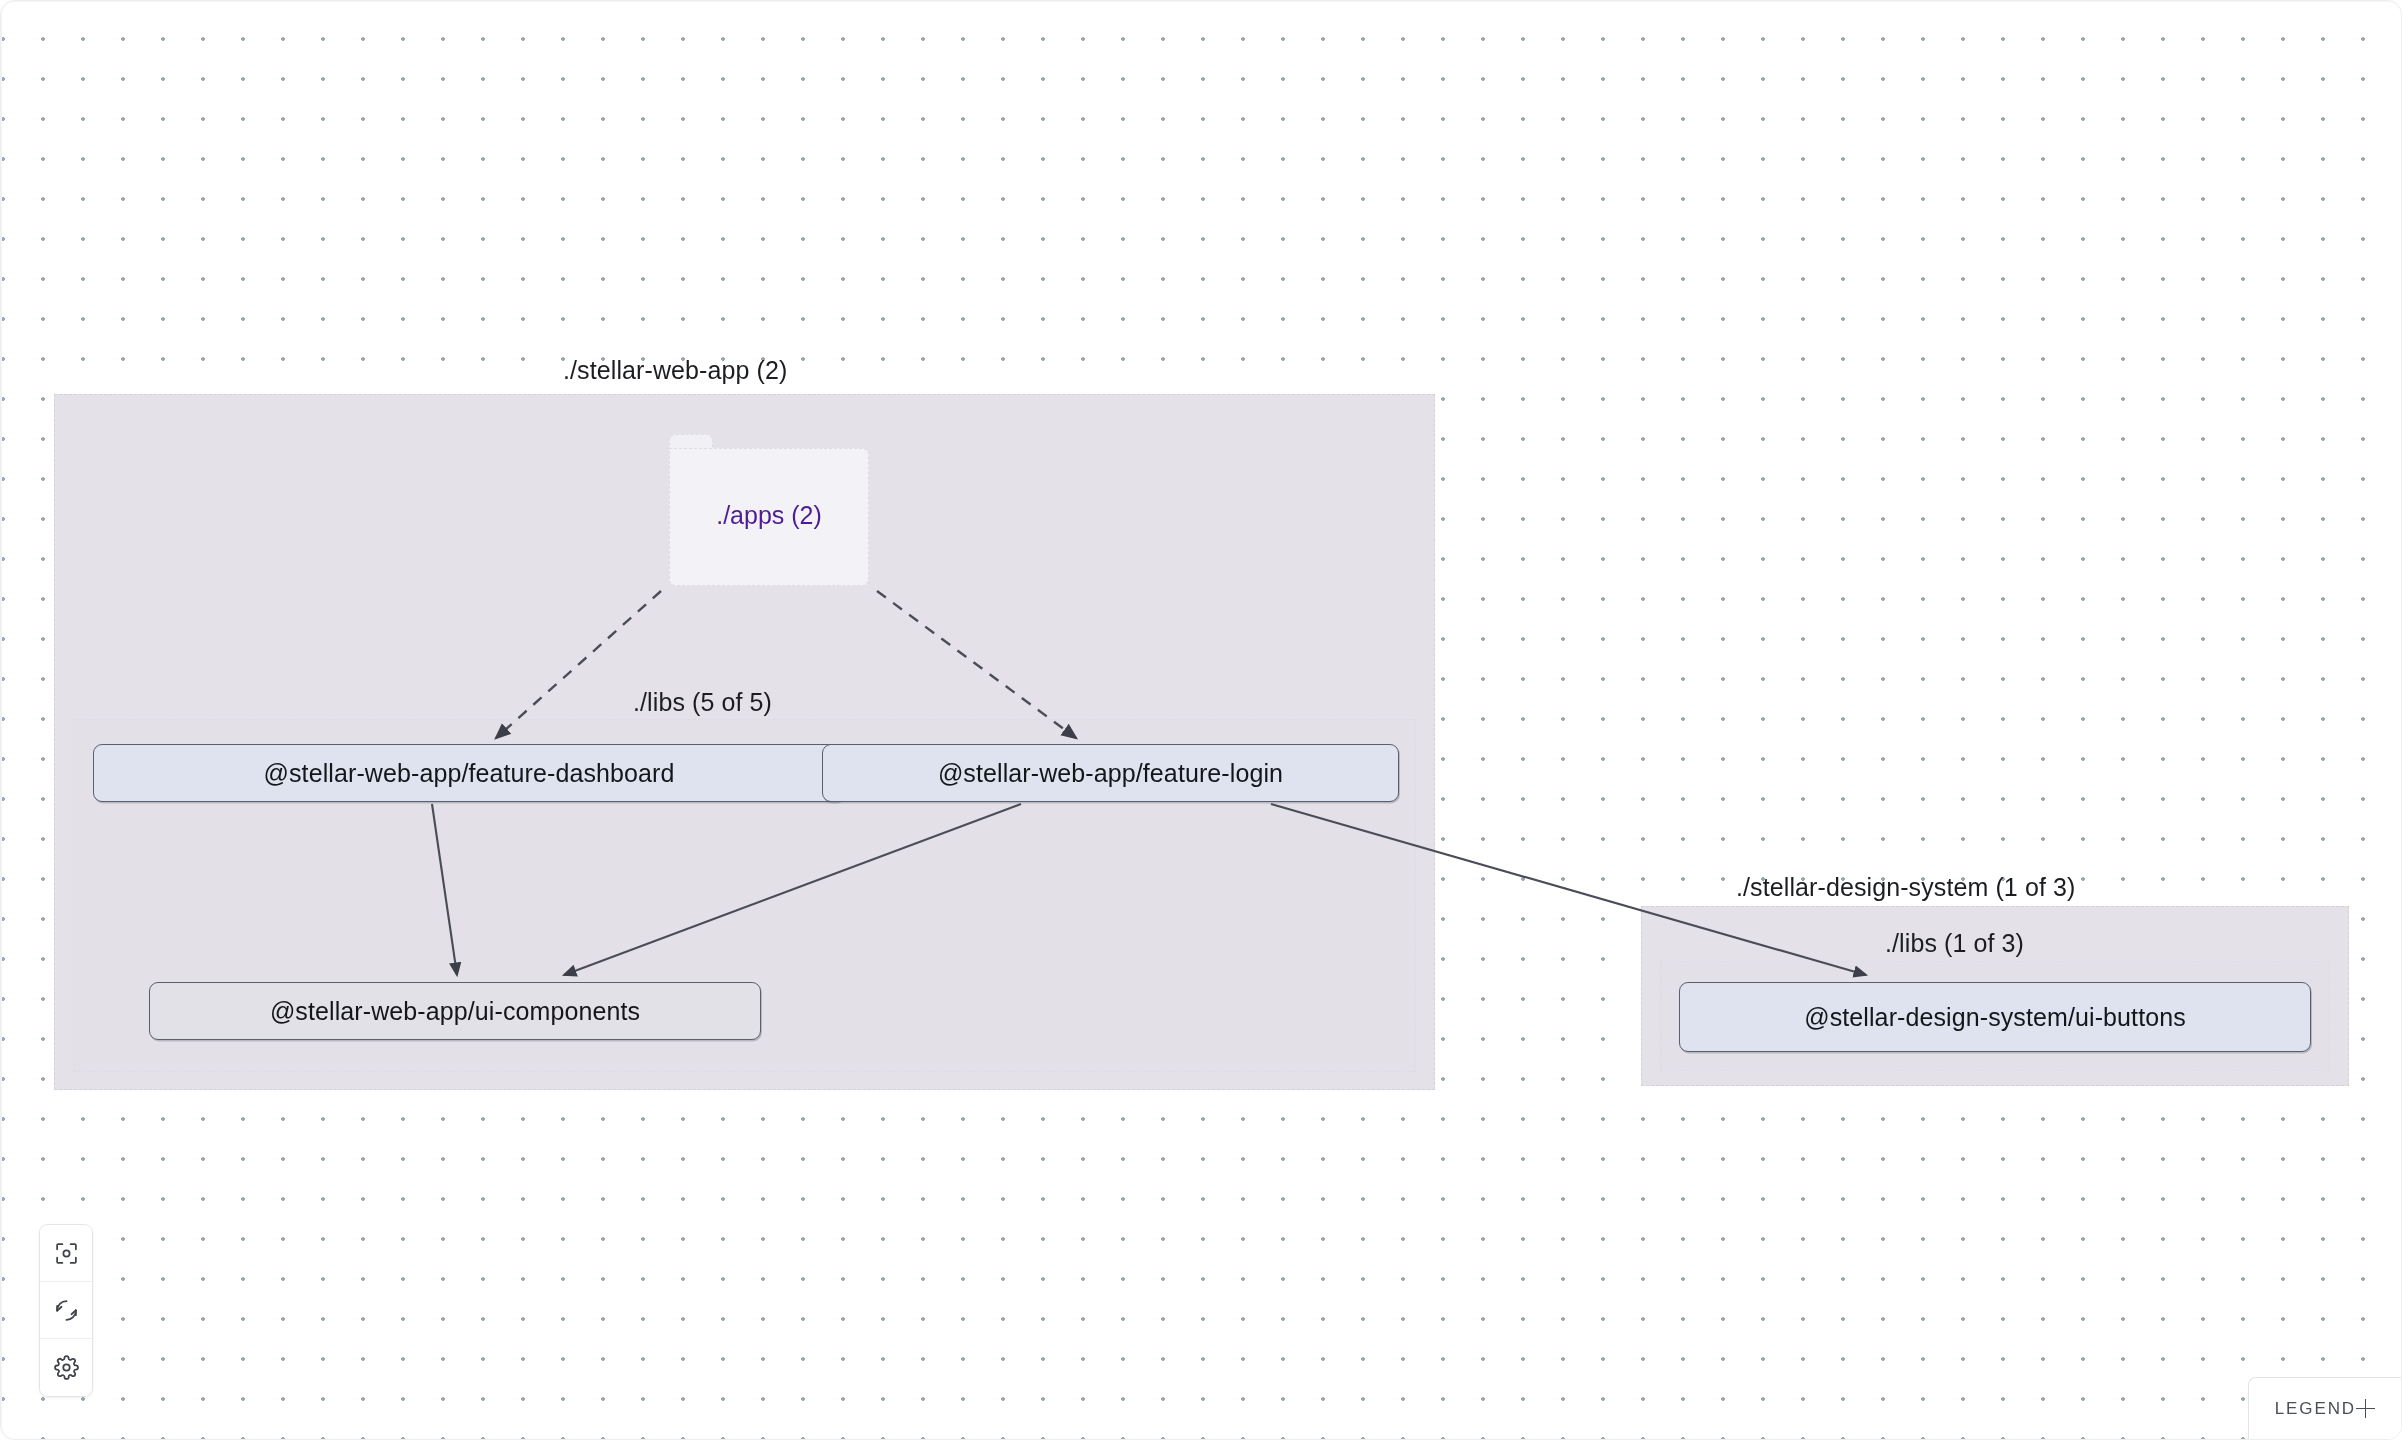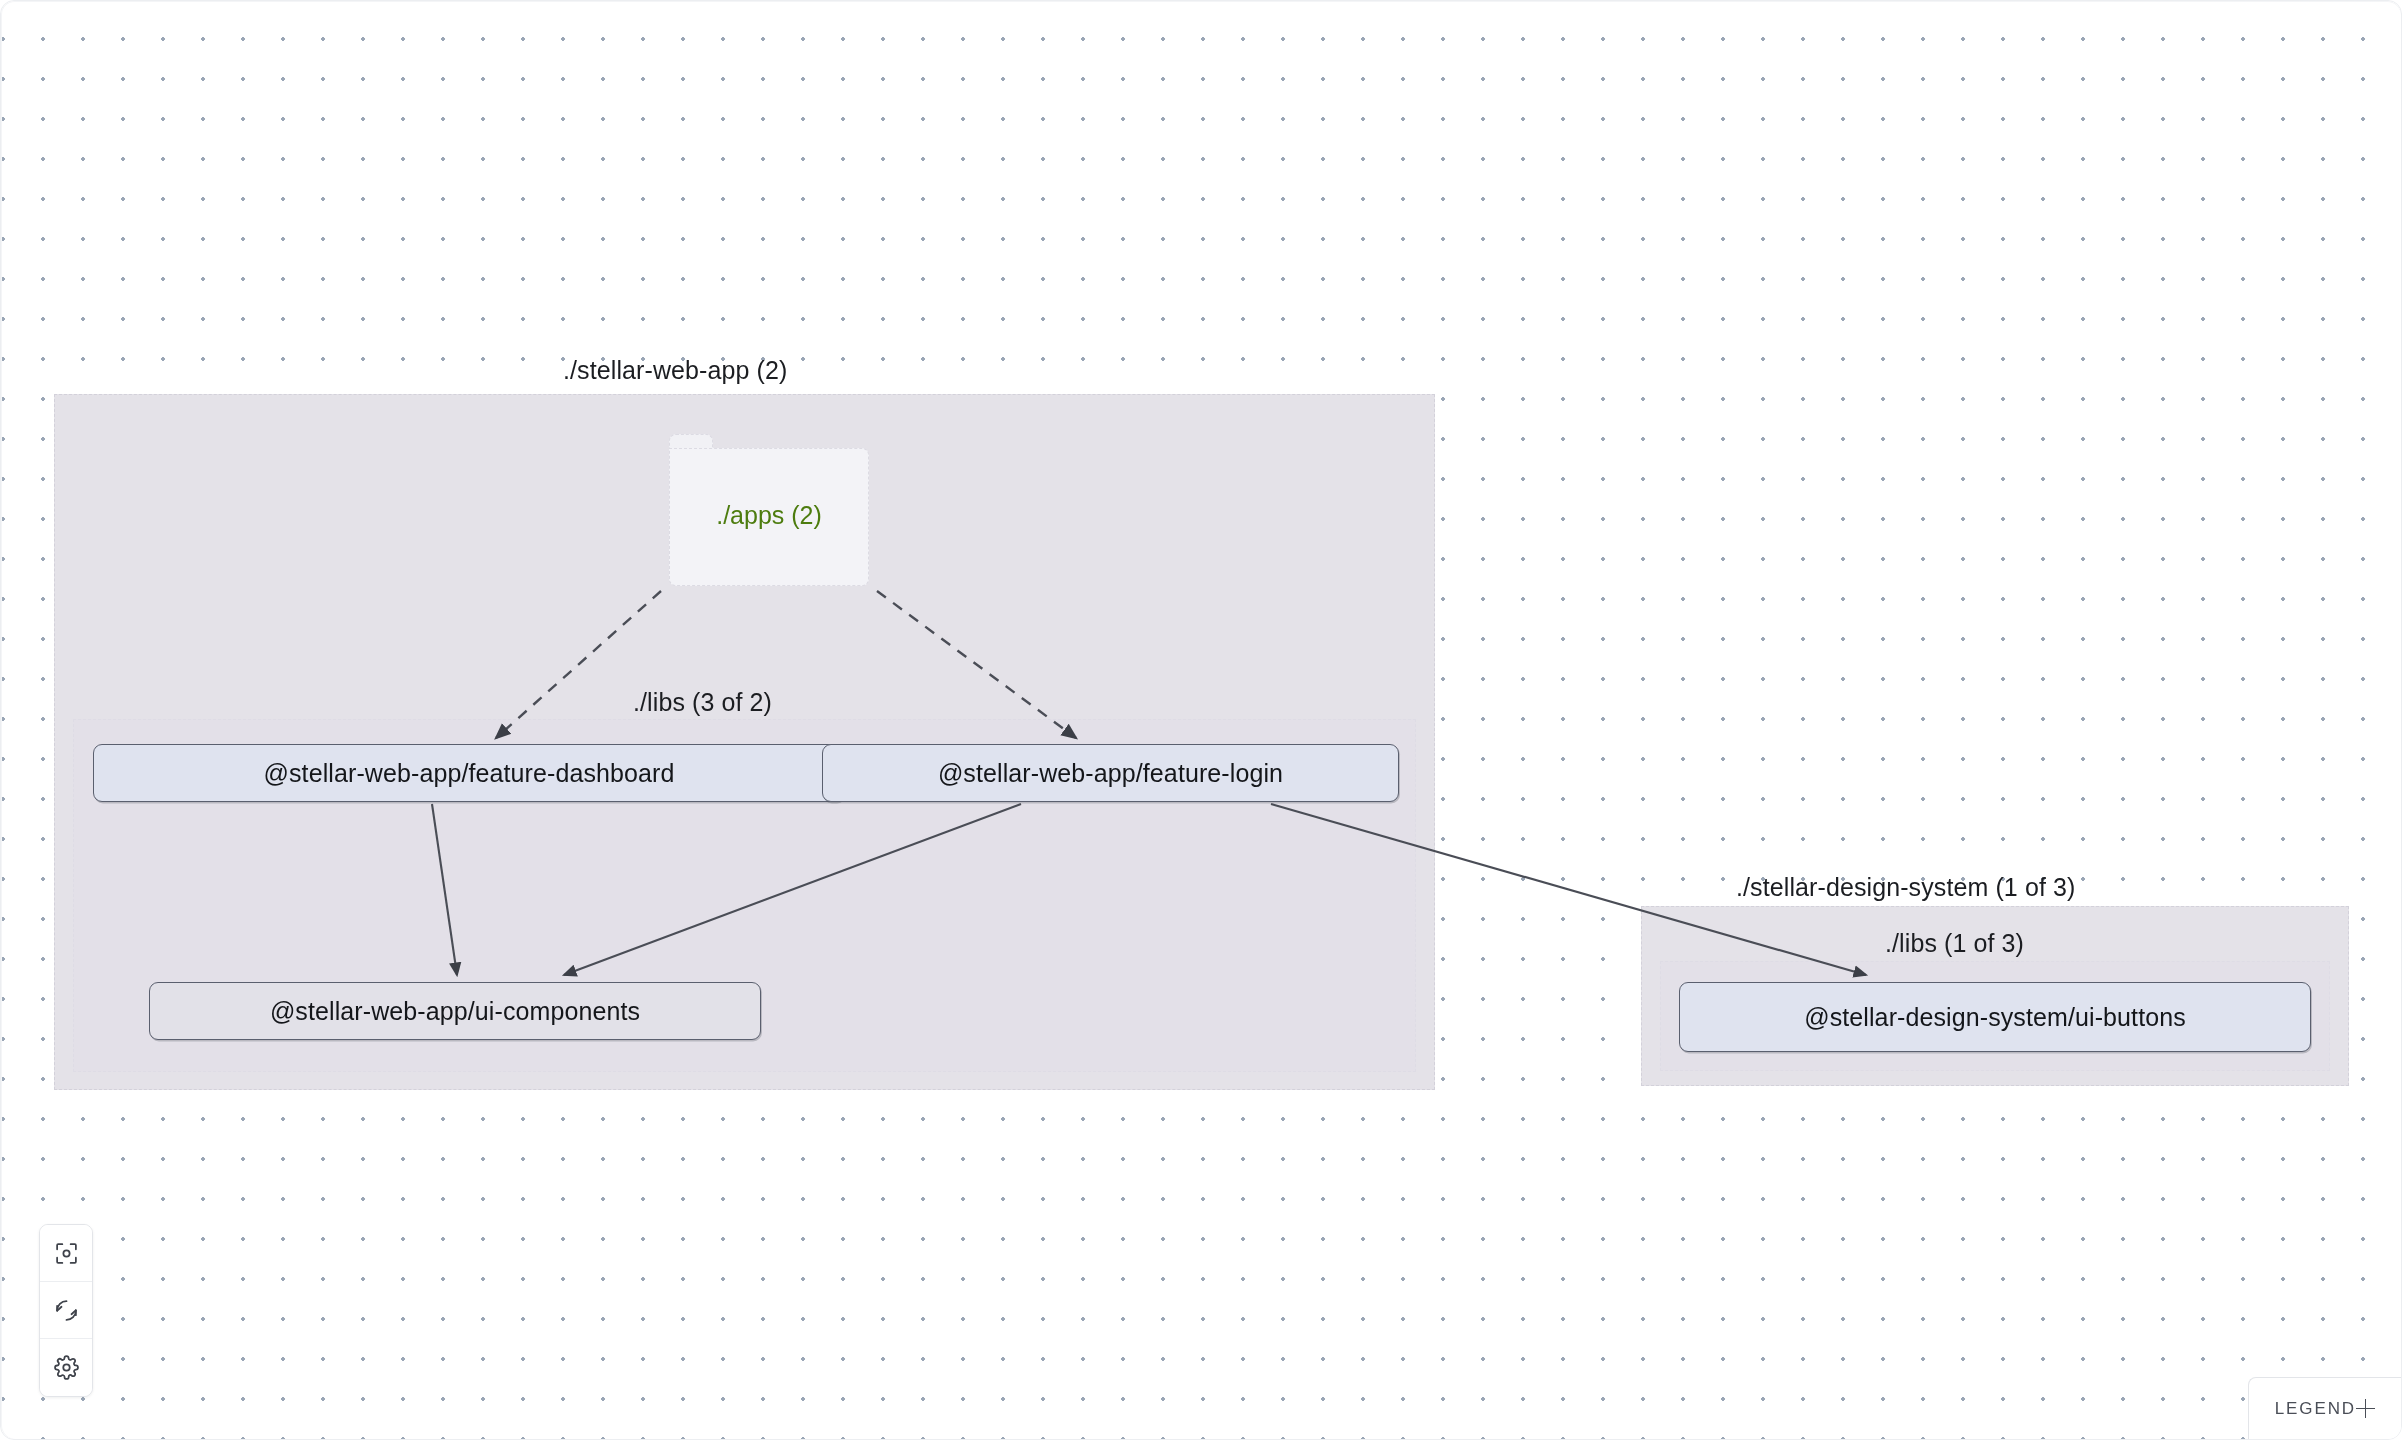--- a/index.html
+++ b/index.html
@@ -83,21 +83,21 @@
     width: 100%; height: calc(100% - 14px);
     background: #f3f3f7;
     border: 1.5px dashed #dcdbe3;
     border-radius: 0 7px 7px 7px;
     display: flex;
     align-items: center;
     justify-content: center;
   }
   .folder-label {
     font-size: 25px;
-    color: #4d7c0f;
+    color: #4c1d95;
     white-space: nowrap;
     margin-top: -4px;
   }
 
   
   .node {
     position: absolute;
     display: flex;
     align-items: center;
     justify-content: center;
@@ -177,21 +177,21 @@
 </style>
 </head>
 <body>
 
 <div id="canvas">
 
   <div class="group-outer" style="left:53px; top:393px; width:1381px; height:696px;"></div>
   <div class="group-label" style="left:562px; top:355px;">./stellar-web-app (2)</div>
 
   <div class="group-inner" style="left:72px; top:718px; width:1343px; height:353px;"></div>
-  <div class="group-label" style="left:632px; top:687px;">./libs (3 of 2)</div>
+  <div class="group-label" style="left:632px; top:687px;">./libs (5 of 5)</div>
 
   <div class="group-outer" style="left:1640px; top:905px; width:708px; height:180px;"></div>
   <div class="group-label" style="left:1735px; top:872px;">./stellar-design-system (1 of 3)</div>
 
   <div class="group-inner" style="left:1659px; top:960px; width:670px; height:110px;"></div>
   <div class="group-label" style="left:1884px; top:928px;">./libs (1 of 3)</div>
 
   <div class="folder" style="left:668px; top:433px; width:200px; height:152px;">
     <div class="folder-tab"></div>
     <div class="folder-body">

